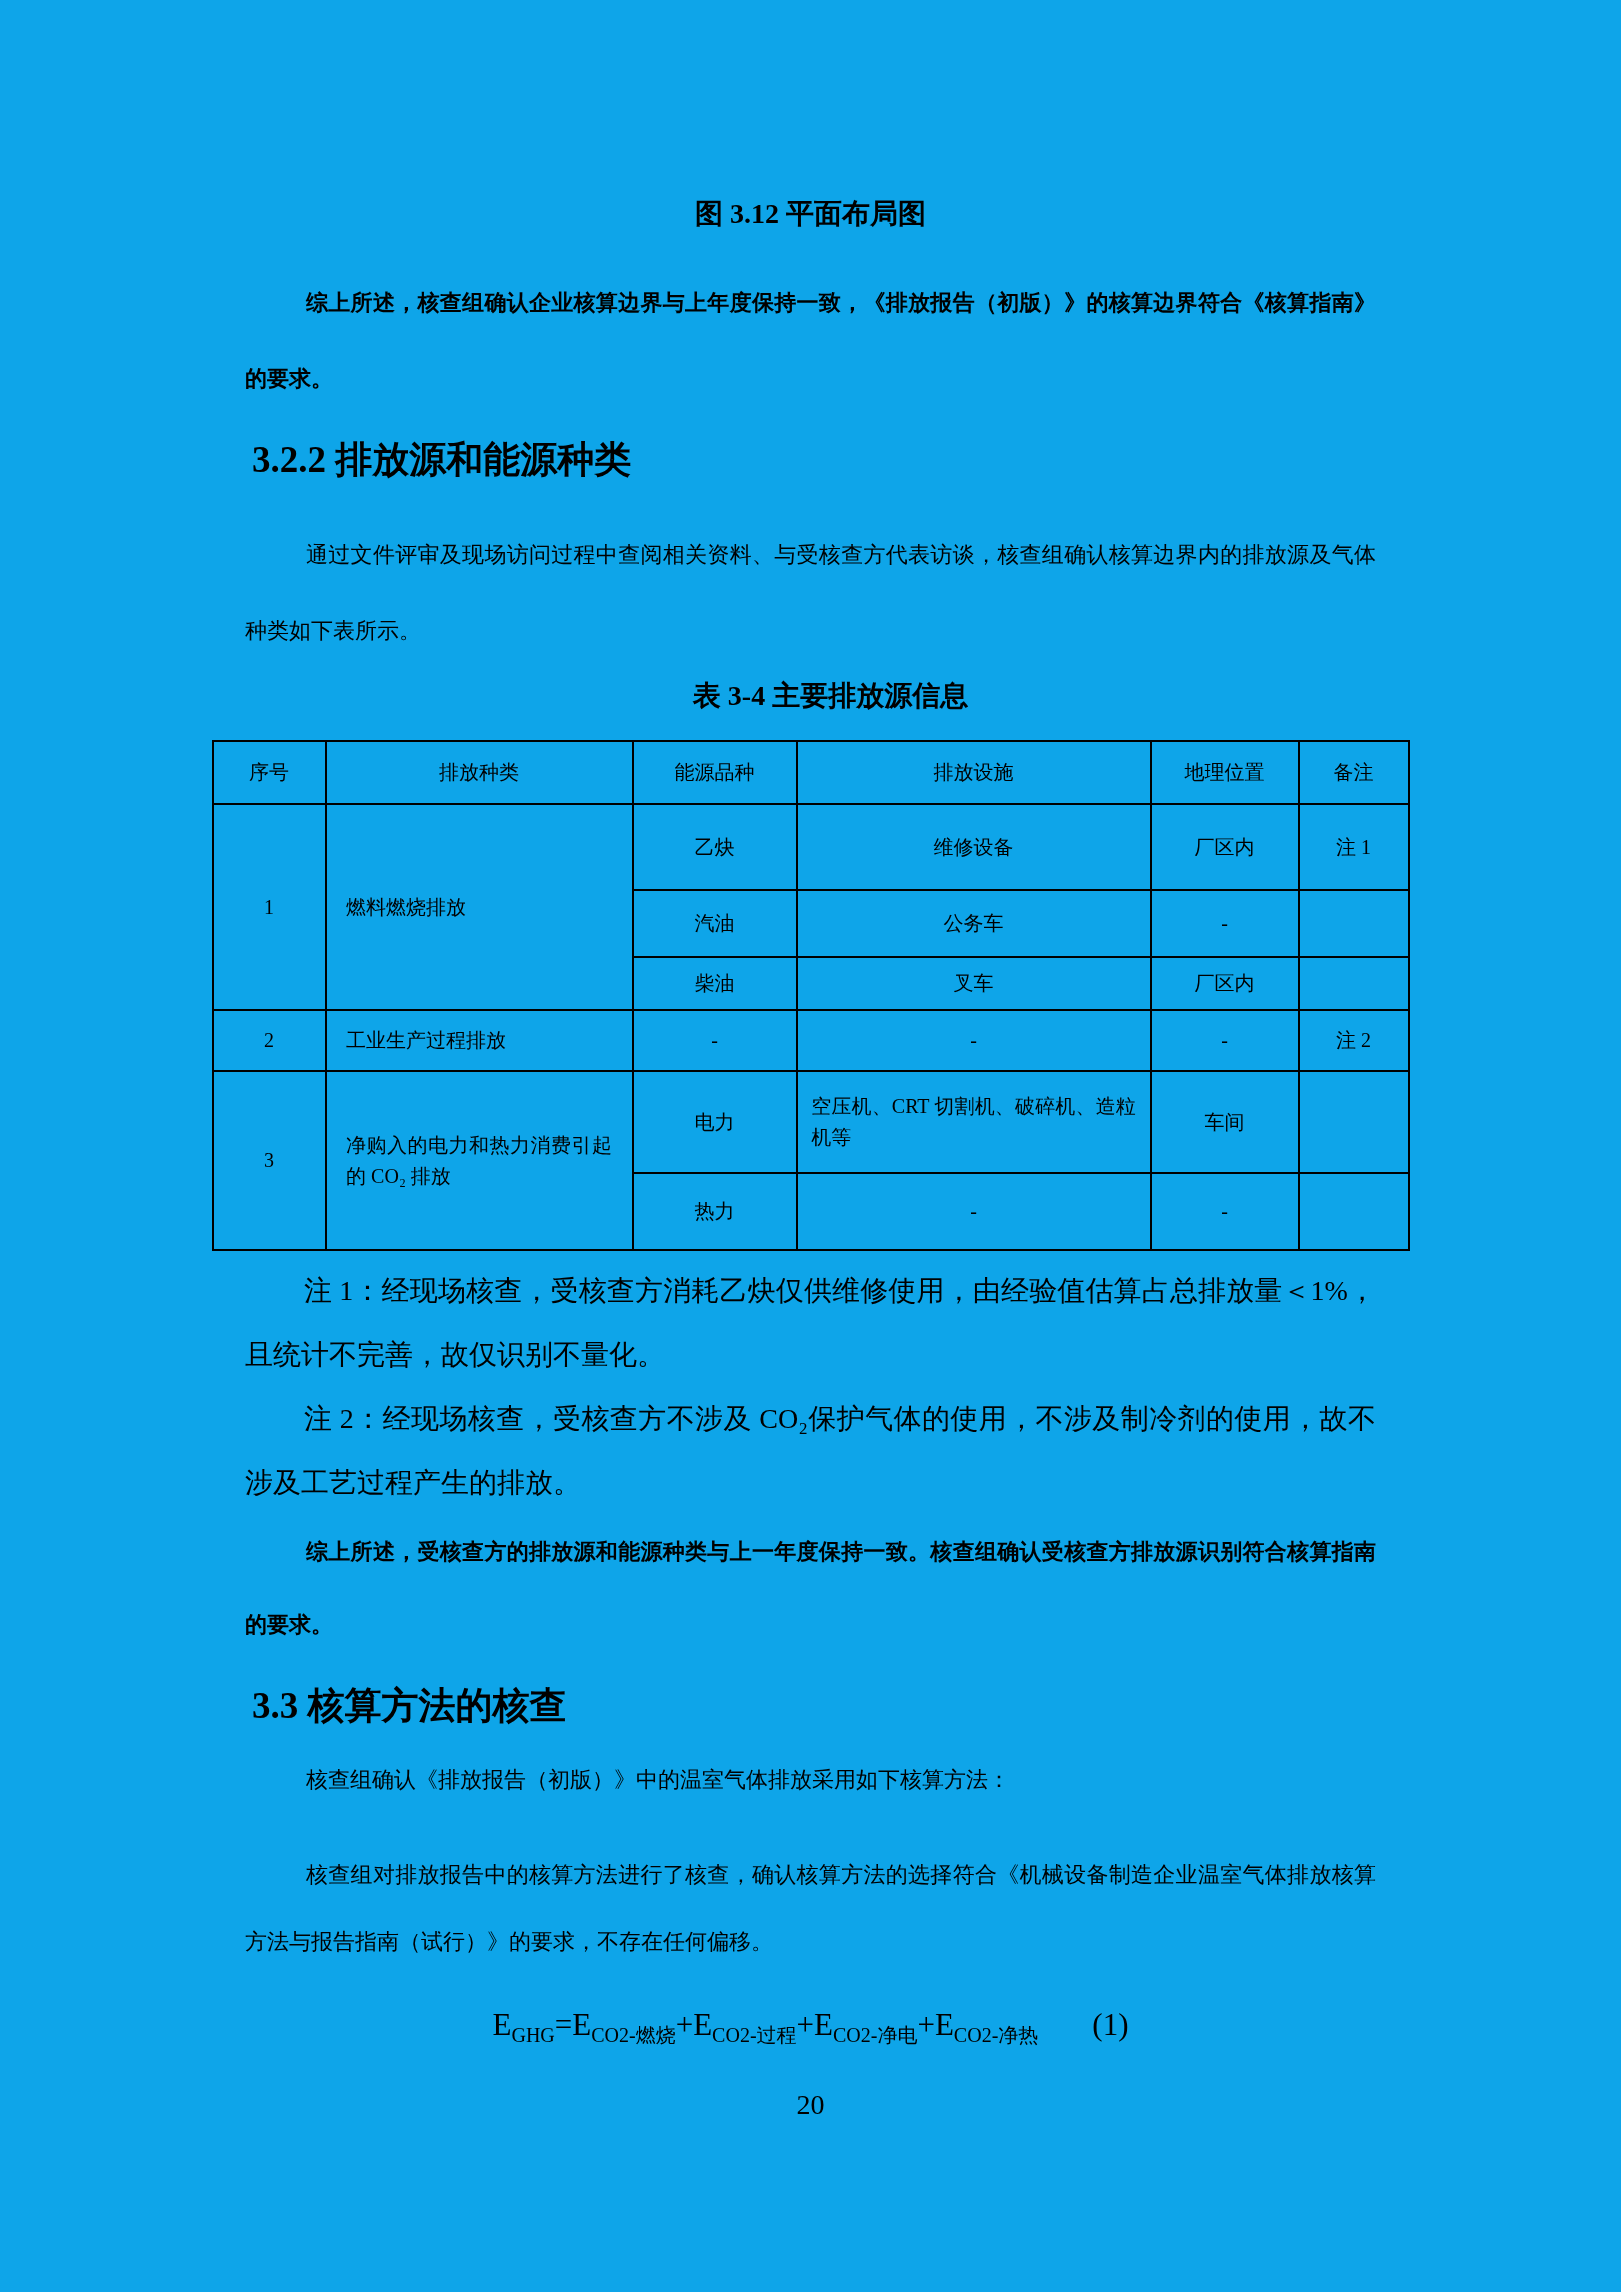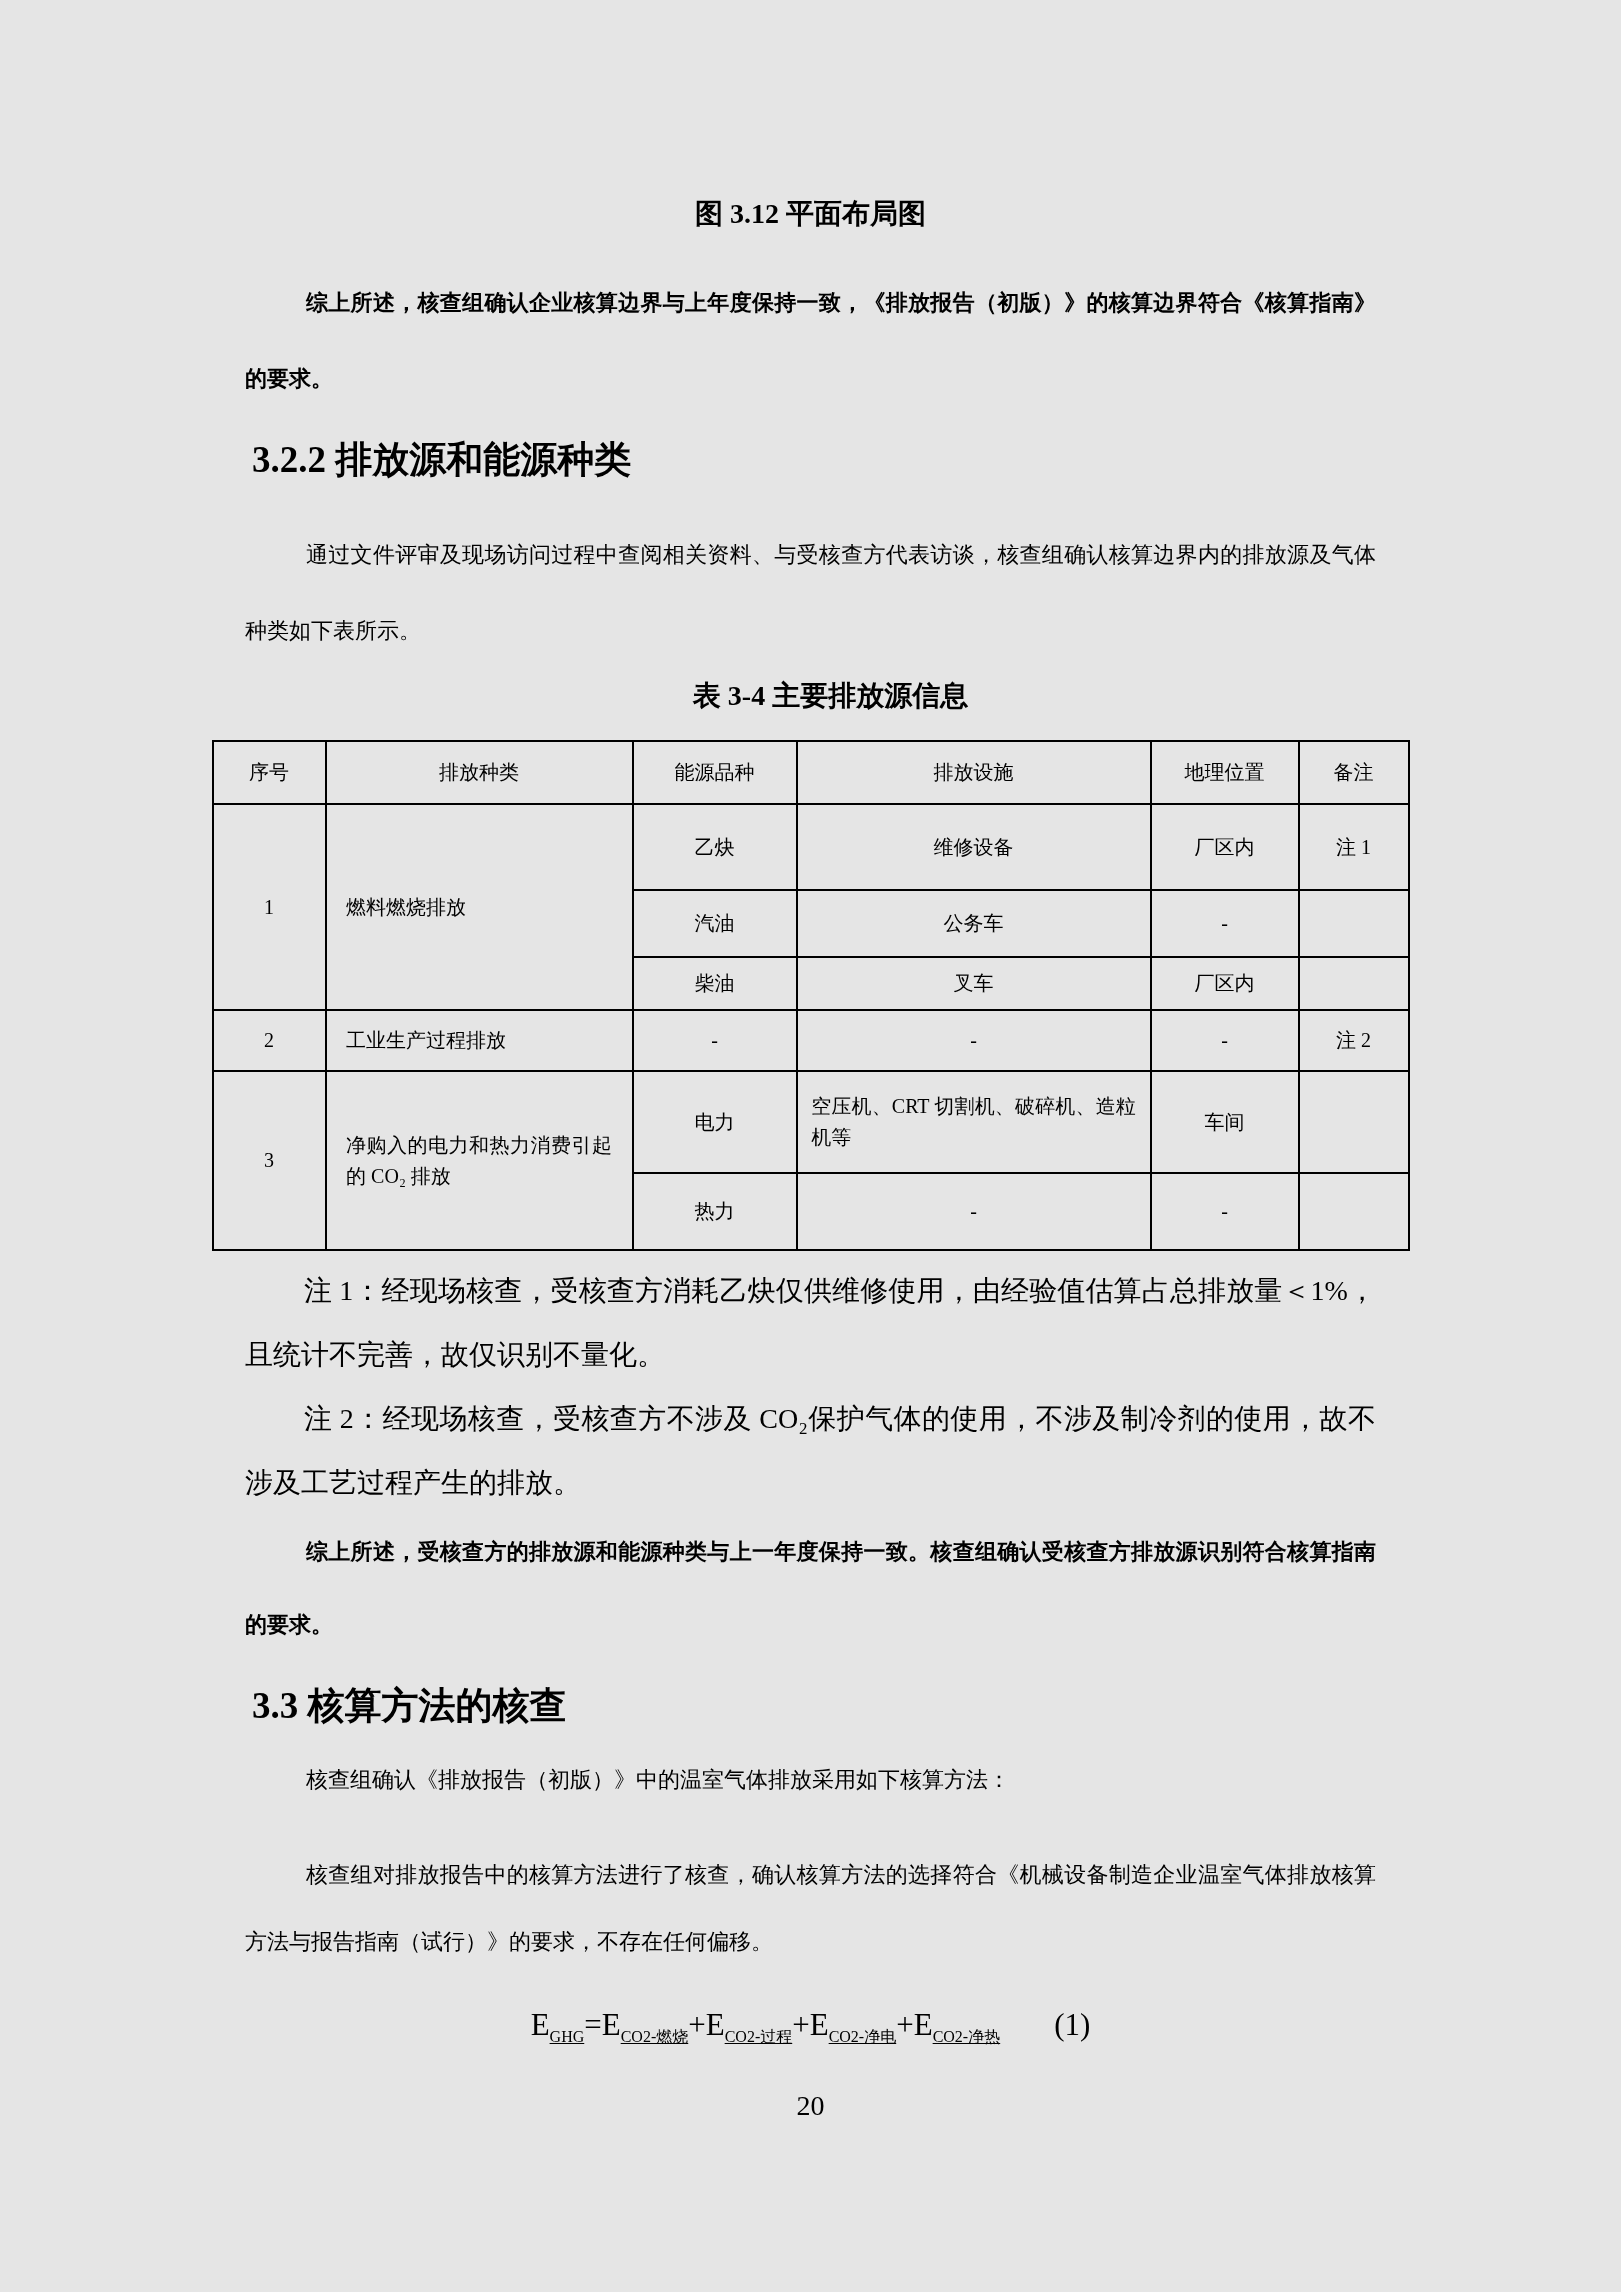--- a/index.html
+++ b/index.html
@@ -1,20 +1,20 @@
 <!DOCTYPE html>
 <html><head>
 <meta charset="utf-8">
 <style>
   html,body{margin:0;padding:0;background:#888;}
   .page{
     position:relative;
     width:1621px;height:2293px;
     margin:0 auto;
-    background:#e5e5e5;
+    background:#0ea5e9;
     color:#000;
     font-family:"Liberation Serif","DejaVu Serif",serif;
     overflow:hidden;
   }
   .textcol{padding:0 245px;}
   .fig-caption{
     margin-top:192px;
     text-align:center;
     font-size:28px;font-weight:bold;
     line-height:43px;
@@ -90,21 +90,21 @@
   .p4{margin-top:27.4px;line-height:67px;}
   .p5{margin-top:13.7px;line-height:67px;}
   .formula-row{
     margin-top:20.6px;
     display:flex;
     justify-content:center;
     align-items:baseline;
     font-size:31px;
     line-height:59px;
   }
-  .formula sub{font-size:16px;text-decoration:underline;}
+  .formula sub{font-size:20px;}
   .formula-number{margin-left:54px;}
   .page-number{
     margin-top:17.6px;
     text-align:center;
     font-size:28px;
     line-height:43px;
   }
 </style>
 </head>
 <body>

